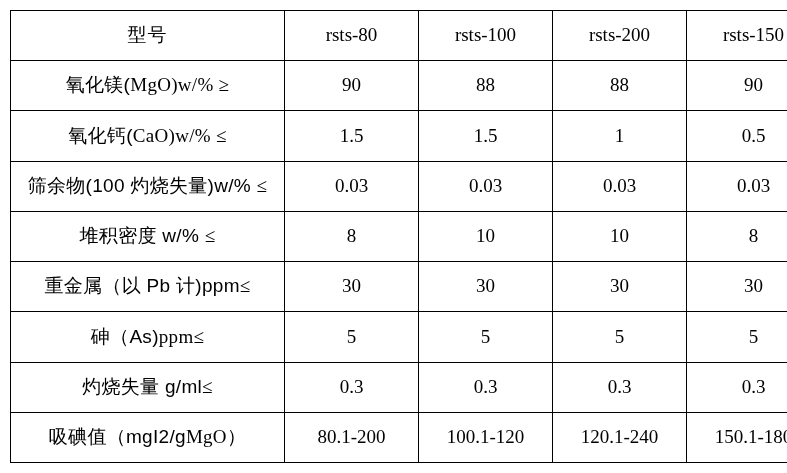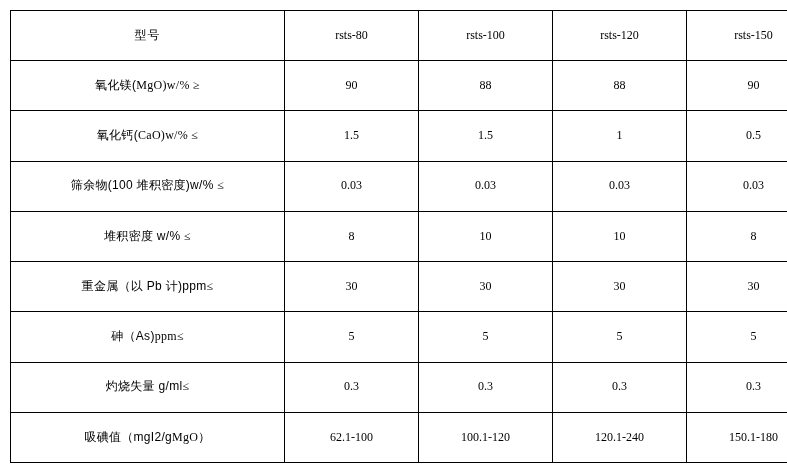--- a/index.html
+++ b/index.html
@@ -24,21 +24,21 @@
   table.spec {
     border-collapse: collapse;
     width: 765px;
     height: 453px;
     table-layout: fixed;
   }
   table.spec td {
     border: 1px solid #000000;
     text-align: center;
     vertical-align: middle;
-    font-size: 12px;
+    font-size: 19px;
     line-height: 1.3;
     padding: 2px 4px;
   }
   td.label-cell {
     width: 265px;
     font-size: 14.5px;
     letter-spacing: 0.3px;
   }
   td.val-cell {
     width: 125px;
@@ -67,42 +67,42 @@
 </head>
 <body>
 
 <div class="sheet">
   <table class="spec">
     <tbody>
       <tr>
         <td class="label-cell head-label">型号</td>
         <td class="val-cell head-val">rsts-80</td>
         <td class="val-cell head-val">rsts-100</td>
-        <td class="val-cell head-val">rsts-120</td>
+        <td class="val-cell head-val">rsts-200</td>
         <td class="val-cell head-val">rsts-150</td>
       </tr>
 
       <tr>
         <td class="label-cell"><span>氧化镁(</span><span class="wavy latin">MgO</span><span class="latin">)w/% ≥</span></td>
         <td class="val-cell">90</td>
         <td class="val-cell">88</td>
         <td class="val-cell">88</td>
         <td class="val-cell">90</td>
       </tr>
 
       <tr>
         <td class="label-cell"><span>氧化钙(</span><span class="wavy latin">CaO</span><span class="latin">)w/% ≤</span></td>
         <td class="val-cell">1.5</td>
         <td class="val-cell">1.5</td>
         <td class="val-cell">1</td>
         <td class="val-cell">0.5</td>
       </tr>
 
       <tr>
-        <td class="label-cell"><span>筛余物(100 堆积密度)w/% </span><span class="wavy latin"></span><span class="latin">≤</span></td>
+        <td class="label-cell"><span>筛余物(100 灼烧失量)w/% </span><span class="wavy latin"></span><span class="latin">≤</span></td>
         <td class="val-cell">0.03</td>
         <td class="val-cell">0.03</td>
         <td class="val-cell">0.03</td>
         <td class="val-cell">0.03</td>
       </tr>
 
       <tr>
         <td class="label-cell"><span>堆积密度 w/% </span><span class="wavy latin"></span><span class="latin">≤</span></td>
         <td class="val-cell">8</td>
         <td class="val-cell">10</td>
@@ -129,20 +129,20 @@
       <tr>
         <td class="label-cell"><span>灼烧失量 g/ml</span><span class="wavy latin"></span><span class="latin">≤</span></td>
         <td class="val-cell">0.3</td>
         <td class="val-cell">0.3</td>
         <td class="val-cell">0.3</td>
         <td class="val-cell">0.3</td>
       </tr>
 
       <tr>
         <td class="label-cell"><span>吸碘值（mgI2/g</span><span class="wavy latin">MgO</span><span>）</span></td>
-        <td class="val-cell">62.1-100</td>
+        <td class="val-cell">80.1-200</td>
         <td class="val-cell">100.1-120</td>
         <td class="val-cell">120.1-240</td>
         <td class="val-cell">150.1-180</td>
       </tr>
     </tbody>
   </table>
 </div>
 
 </body></html>

